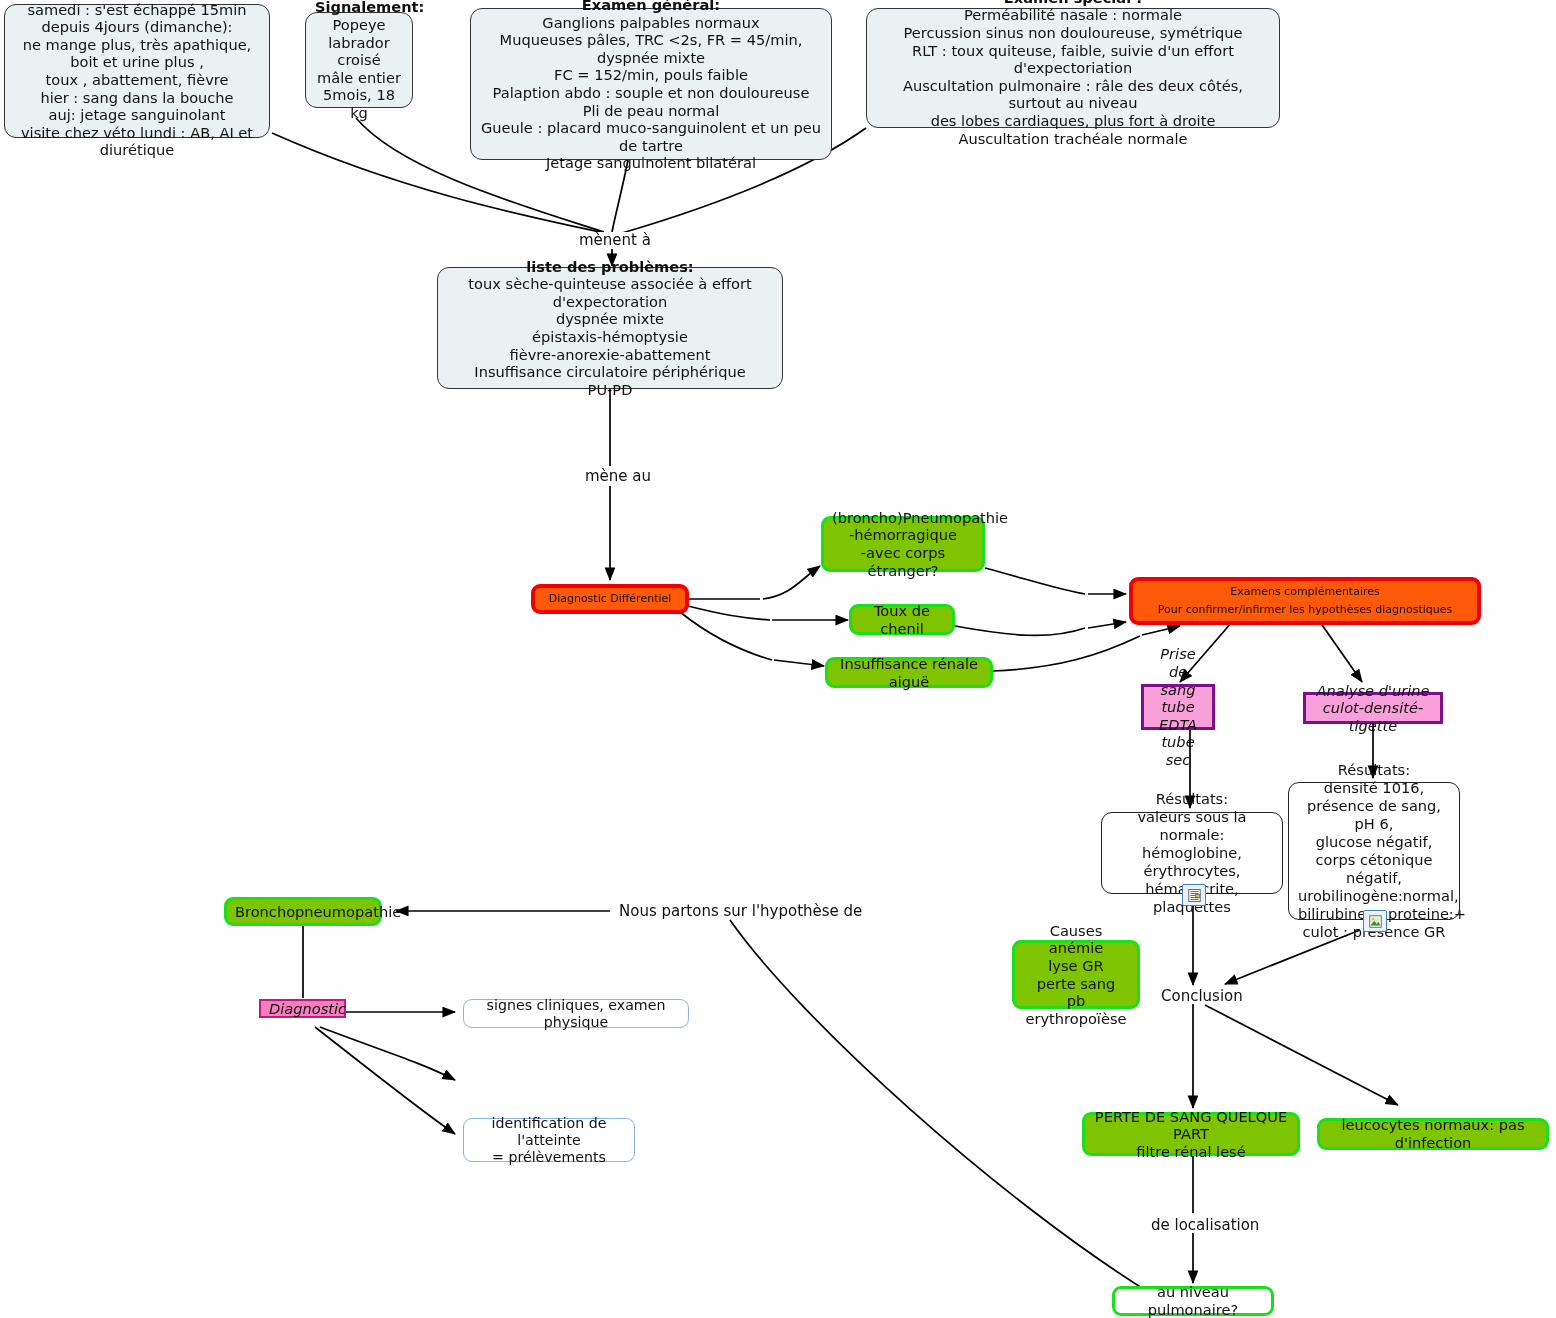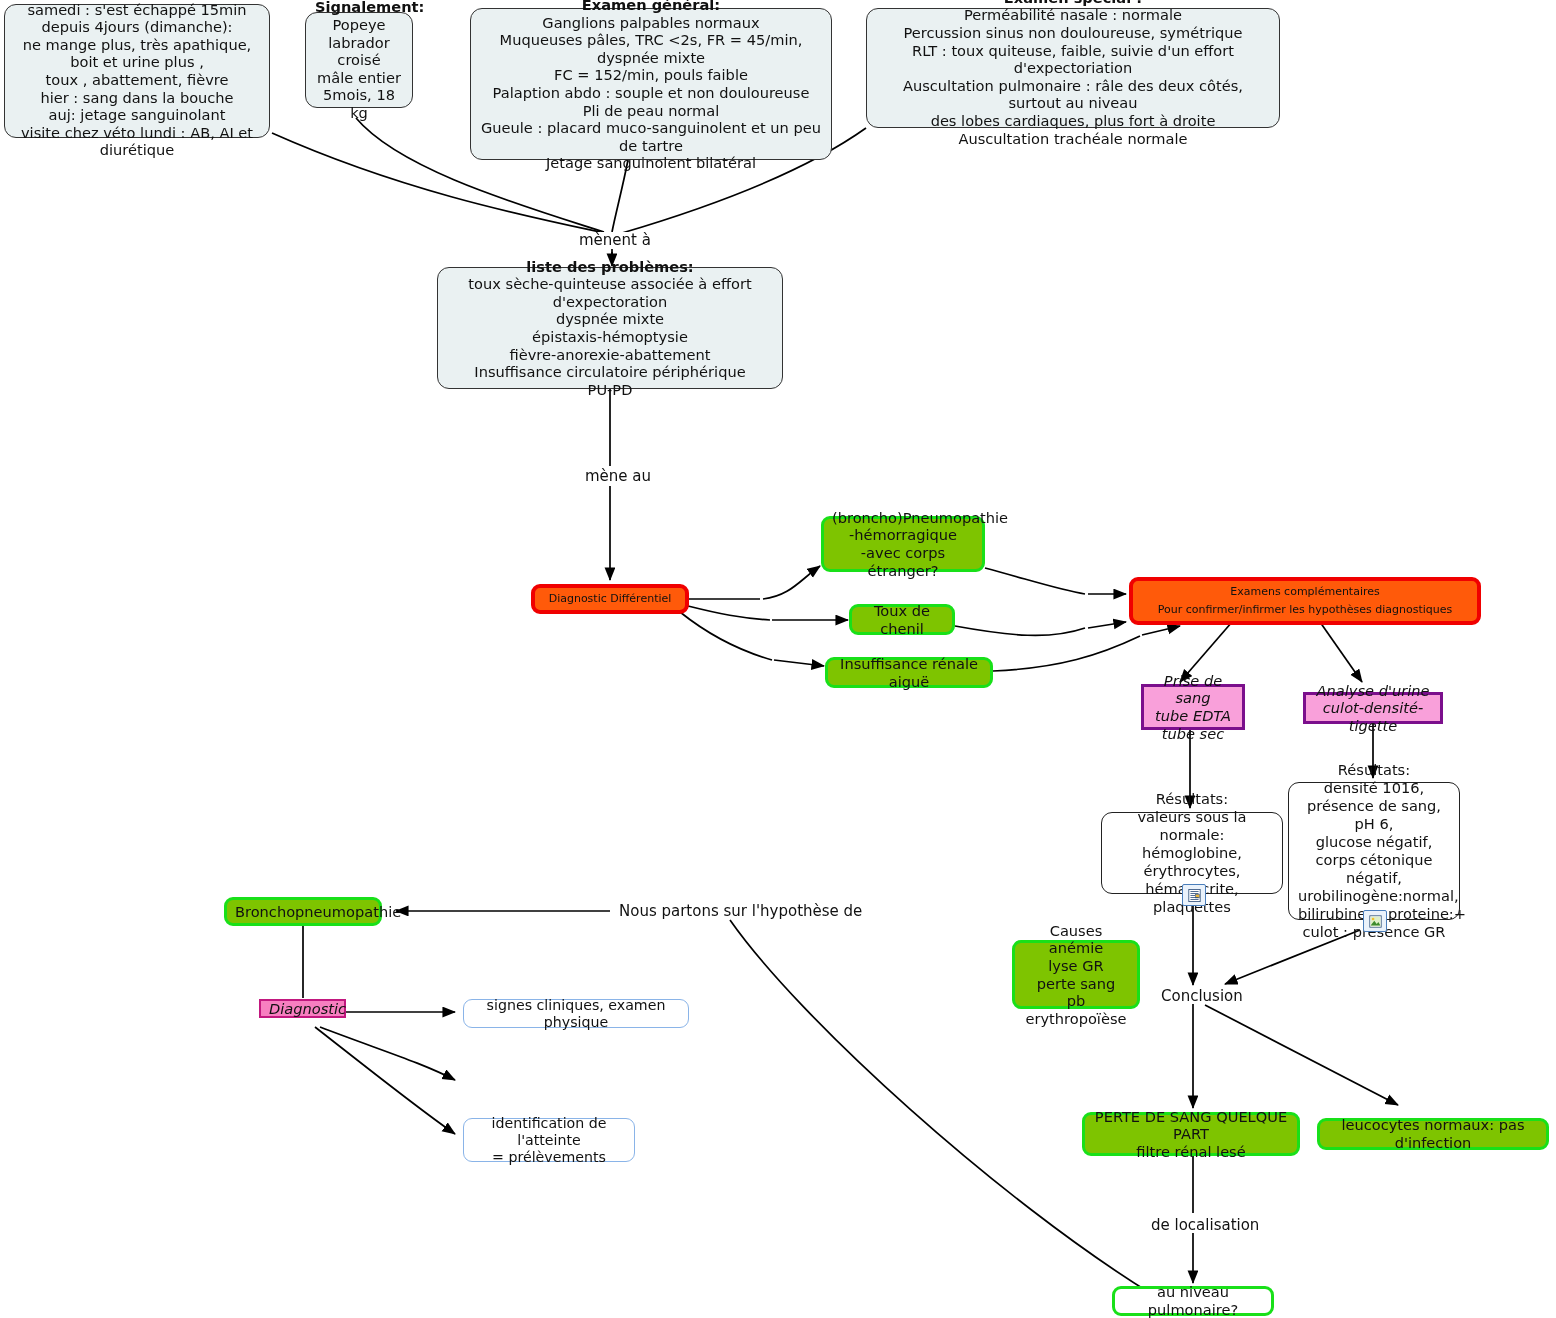--- a/index.html
+++ b/index.html
@@ -174,21 +174,21 @@
 
   <div class="node green" style="left:825px;top:657px;width:168px;height:31px;">
     <span class="txt">Insuffisance rénale aiguë</span>
   </div>
 
   <div class="node orange" style="left:1129px;top:577px;width:352px;height:48px;">
     <span class="txt">Examens complémentaires
 Pour confirmer/infirmer les hypothèses diagnostiques</span>
   </div>
 
-  <div class="node pink" style="left:1141px;top:684px;width:104px;height:46px;">
+  <div class="node pink" style="left:1141px;top:684px;width:74px;height:46px;">
     <span class="txt">Prise de sang
 tube EDTA
 tube sec</span>
   </div>
 
   <div class="node pink" style="left:1303px;top:692px;width:140px;height:32px;justify-content:center;">
     <span class="txt">Analyse d'urine
 culot-densité-tigette</span>
   </div>
 

